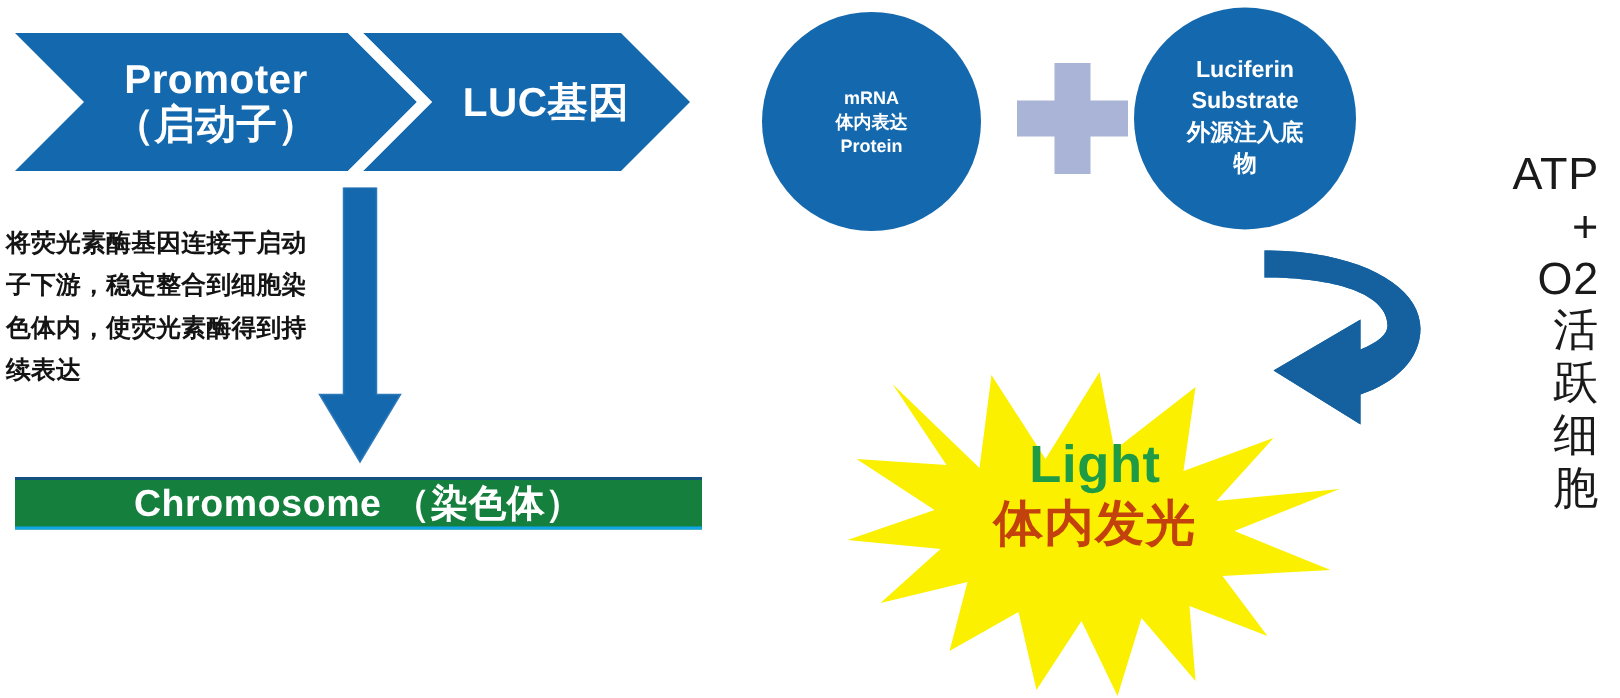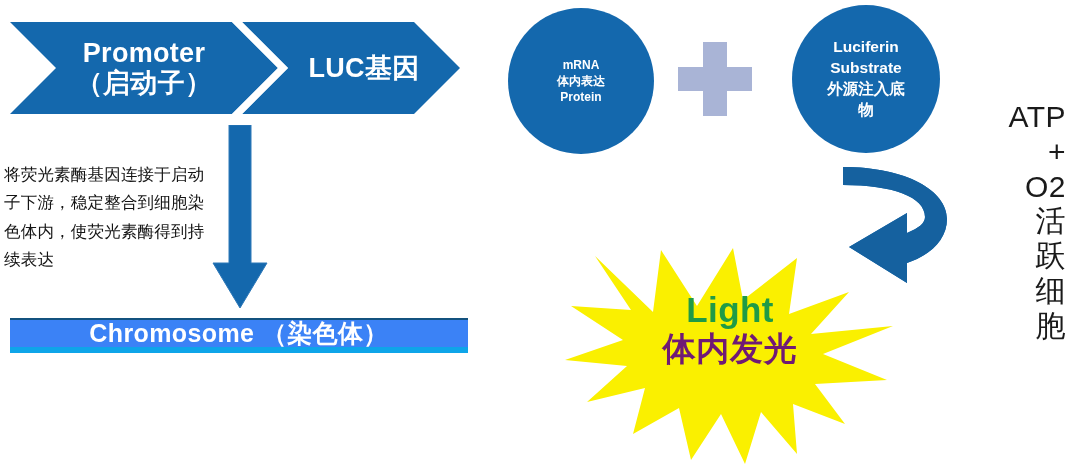--- a/index.html
+++ b/index.html
@@ -70,46 +70,46 @@
   }
   #chev-promoter .lines, #chev-luc .lines {
     position: relative;
     z-index: 3;
   }
   .chev .l2 { display: block; text-align: center; }
 
   
   #integration-note {
     left: 4px;
-    top: 160px;
+    top: 148px;
     width: 205px;
     font-size: 16.5px;
-    font-weight: normal;
+    font-weight: bold;
     color: #141414;
     line-height: 1.72;
     letter-spacing: .2px;
   }
 
   
   #down-arrow {
     left: 205px;
     top: 125px;
     width: 70px;
     height: 185px;
   }
 
   
   #chromosome-bar {
     left: 10px;
     top: 318px;
     width: 458px;
     height: 35px;
-    background: #3b82f6;
+    background: #15803d;
     border-top: 2px solid #13527F;
-    border-bottom: 6px solid #0ea5e9;
+    border-bottom: 2px solid #0ea5e9;
     box-sizing: border-box;
     display: flex;
     align-items: center;
     justify-content: center;
     color: #ffffff;
     font-size: 25px;
     font-weight: bold;
     letter-spacing: .4px;
   }
 
@@ -128,21 +128,21 @@
     line-height: 1.34;
   }
   #circle-mrna {
     left: 508px;
     top: 8px;
     width: 146px;
     height: 146px;
     font-size: 12px;
   }
   #circle-luciferin {
-    left: 792px;
+    left: 756px;
     top: 5px;
     width: 148px;
     height: 148px;
     font-size: 15.5px;
   }
   .circle span { display: block; }
 
   
   #plus-sign {
     left: 678px;
@@ -199,21 +199,21 @@
     box-sizing: border-box;
   }
   #light-burst-text .t-en {
     color: #1F9B46;
     font-size: 35px;
     font-weight: bold;
     line-height: 1.1;
     letter-spacing: .4px;
   }
   #light-burst-text .t-zh {
-    color: #701a75;
+    color: #c2410c;
     font-size: 33px;
     font-weight: bold;
     line-height: 1.12;
     letter-spacing: .8px;
     margin-top: 2px;
   }
 </style>
 </head>
 <body>
 

